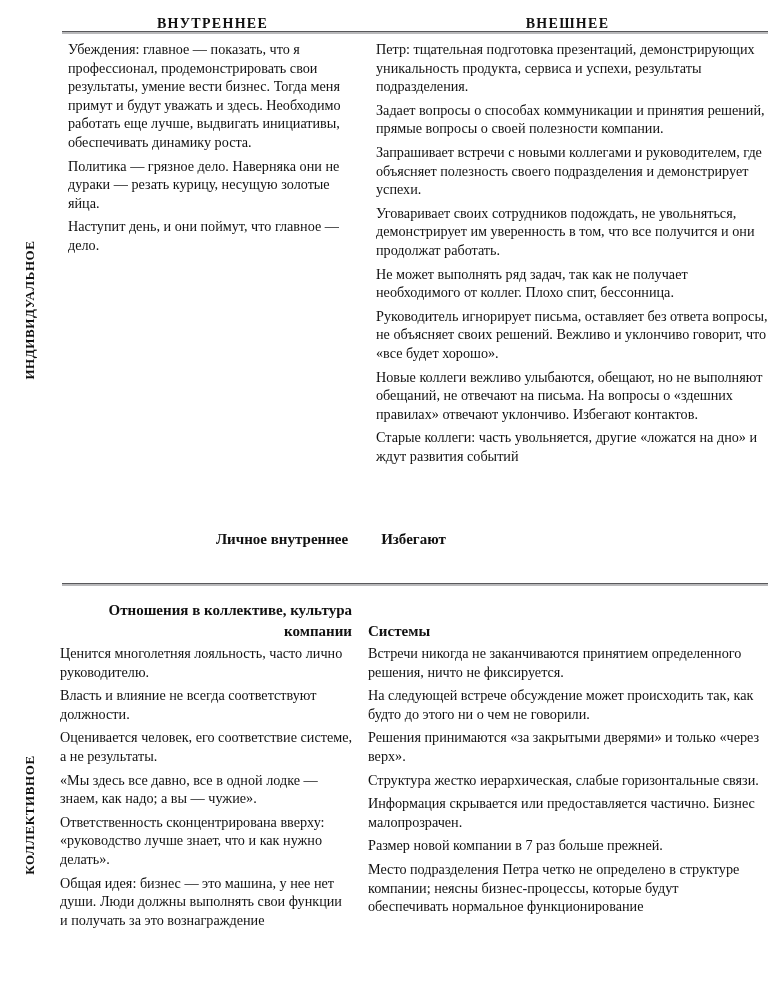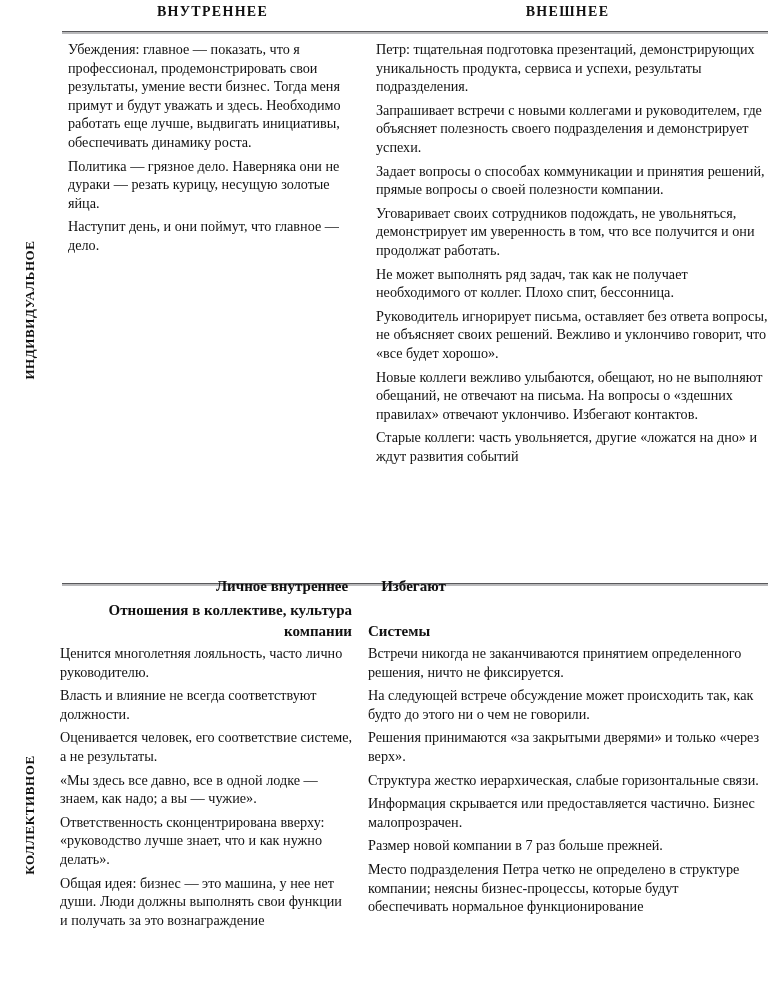--- a/index.html
+++ b/index.html
@@ -50,21 +50,21 @@
     left: 60px;
     width: 710px;
     height: 30px;
     display: flex;
   }
   .col-head {
     font-weight: bold;
     font-size: 14px;
     letter-spacing: 1.3px;
     text-align: center;
-    padding-top: 4px;
+    padding-top: 16px;
     box-sizing: border-box;
   }
   .col-head.left  { width: 305px; }
   .col-head.right { width: 405px; }
 
   
   .rule {
     position: absolute;
     left: 62px;
     width: 706px;
@@ -107,21 +107,21 @@
     font-family: "Liberation Serif", "DejaVu Serif", serif;
   }
   .subhead.right-align { text-align: right; }
 
   .band-label-row {
     position: absolute;
     left: 60px;
     width: 710px;
     display: flex;
   }
-  #band-labels-1 { top: 576px; gap: 17px; }
+  #band-labels-1 { top: 529px; gap: 17px; }
   #band-labels-2 { top: 600px; align-items: flex-end; }
   .band-left  { width: 300px; padding-right: 8px; box-sizing: border-box; }
   .band-right { width: 402px; padding-left: 8px; box-sizing: border-box; }
 </style>
 </head>
 <body>
 
 <div class="page">
 
   <div class="col-head-row">
@@ -143,22 +143,22 @@
     <div class="qrow">
 
       <div class="qcell-left">
         <p class="para">Убеждения: главное — показать, что я профессионал, продемонстрировать свои результаты, умение вести бизнес. Тогда меня примут и будут уважать и здесь. Необходимо работать еще лучше, выдвигать инициативы, обеспечивать динамику роста.</p>
         <p class="para">Политика — грязное дело. Наверняка они не дураки — резать курицу, несущую золотые яйца.</p>
         <p class="para">Наступит день, и они поймут, что главное — дело.</p>
       </div>
 
       <div class="qcell-right">
         <p class="para">Петр: тщательная подготовка презентаций, демонстрирующих уникальность продукта, сервиса и успехи, результаты подразделения.</p>
+        <p class="para">Задает вопросы о способах коммуникации и принятия решений, прямые вопросы о своей полезности компании.</p>
         <p class="para">Запрашивает встречи с новыми коллегами и руководителем, где объясняет полезность своего подразделения и демонстрирует успехи.</p>
-        <p class="para">Задает вопросы о способах коммуникации и принятия решений, прямые вопросы о своей полезности компании.</p>
         <p class="para">Уговаривает своих сотрудников подождать, не увольняться, демонстрирует им уверенность в том, что все получится и они продолжат работать.</p>
         <p class="para">Не может выполнять ряд задач, так как не получает необходимого от коллег. Плохо спит, бессонница.</p>
         <p class="para">Руководитель игнорирует письма, оставляет без ответа вопросы, не объясняет своих решений. Вежливо и уклончиво говорит, что «все будет хорошо».</p>
         <p class="para">Новые коллеги вежливо улыбаются, обещают, но не выполняют обещаний, не отвечают на письма. На вопросы о «здешних правилах» отвечают уклончиво. Избегают контактов.</p>
         <p class="para">Старые коллеги: часть увольняется, другие «ложатся на дно» и ждут развития событий</p>
       </div>
 
     </div>
   </div>
 

